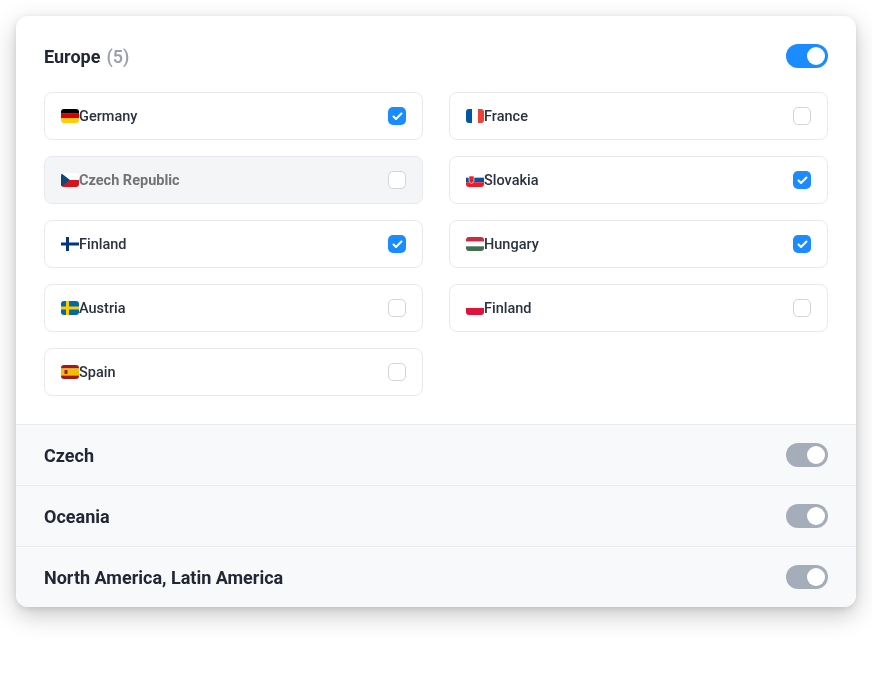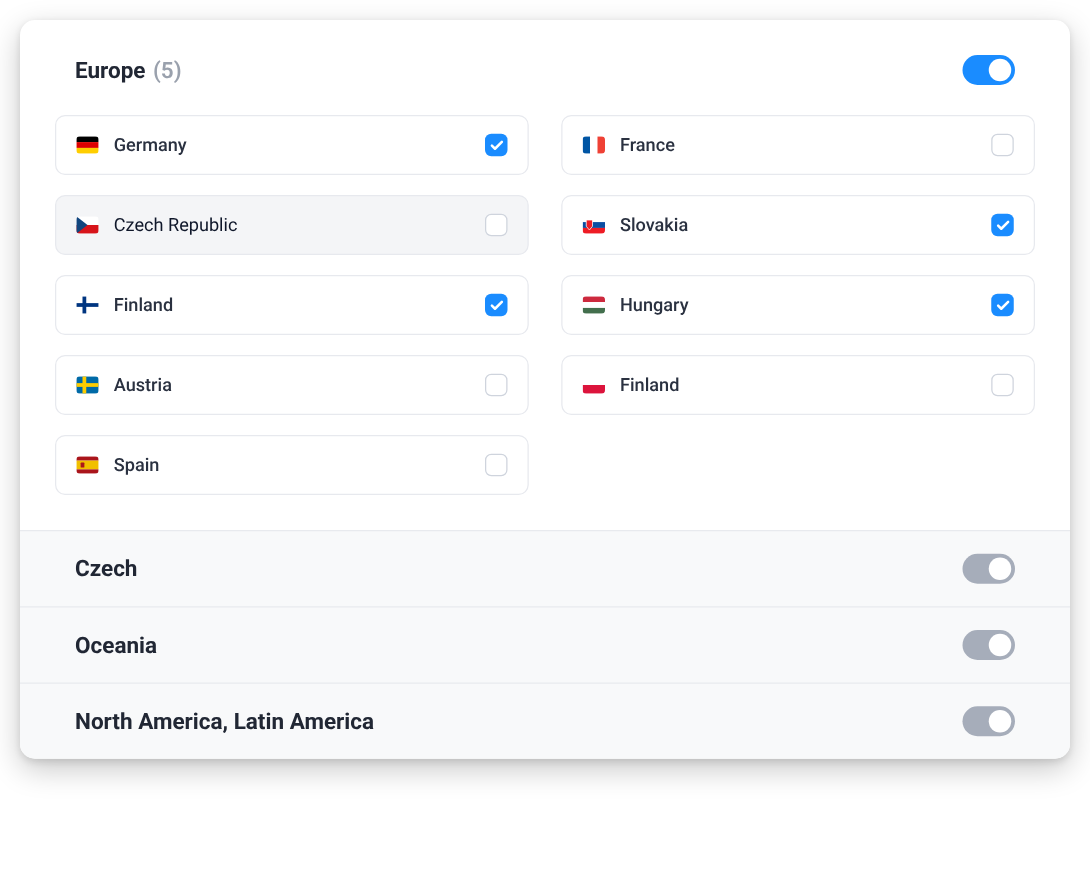--- a/index.html
+++ b/index.html
@@ -17,21 +17,21 @@
     border-radius: 12px;
     box-shadow: 0 8px 24px rgba(0,0,0,0.22), 0 2px 6px rgba(0,0,0,0.10);
     overflow: hidden;
   }
 
   
   .region-header {
     display: flex;
     align-items: center;
     justify-content: space-between;
-    padding: 18px 44px;
+    padding: 18px 28px;
     border-top: 1px solid #e8eaee;
   }
   .region-header:first-child { border-top: none; padding-top: 28px; }
   .region-title {
     font-size: 18px;
     font-weight: 700;
     color: #212734;
     display: flex;
     align-items: baseline;
     gap: 6px;
@@ -78,30 +78,29 @@
     border-radius: 8px;
     padding: 14px 16px;
     cursor: pointer;
   }
   .country.hover {
     background: #f4f5f7;
   }
   .country-left {
     display: flex;
     align-items: center;
-    gap: 12px;
   }
   .country-name {
     font-size: 14.5px;
     font-weight: 500;
     color: #2a3140;
   }
   .country.hover .country-name {
-    font-weight: 400;
-    color: #0f172a;
+    font-weight: 700;
+    color: #737373;
   }
 
   
   .flag {
     width: 18px;
     height: 14px;
     border-radius: 3px;
     overflow: hidden;
     display: block;
     position: relative;

